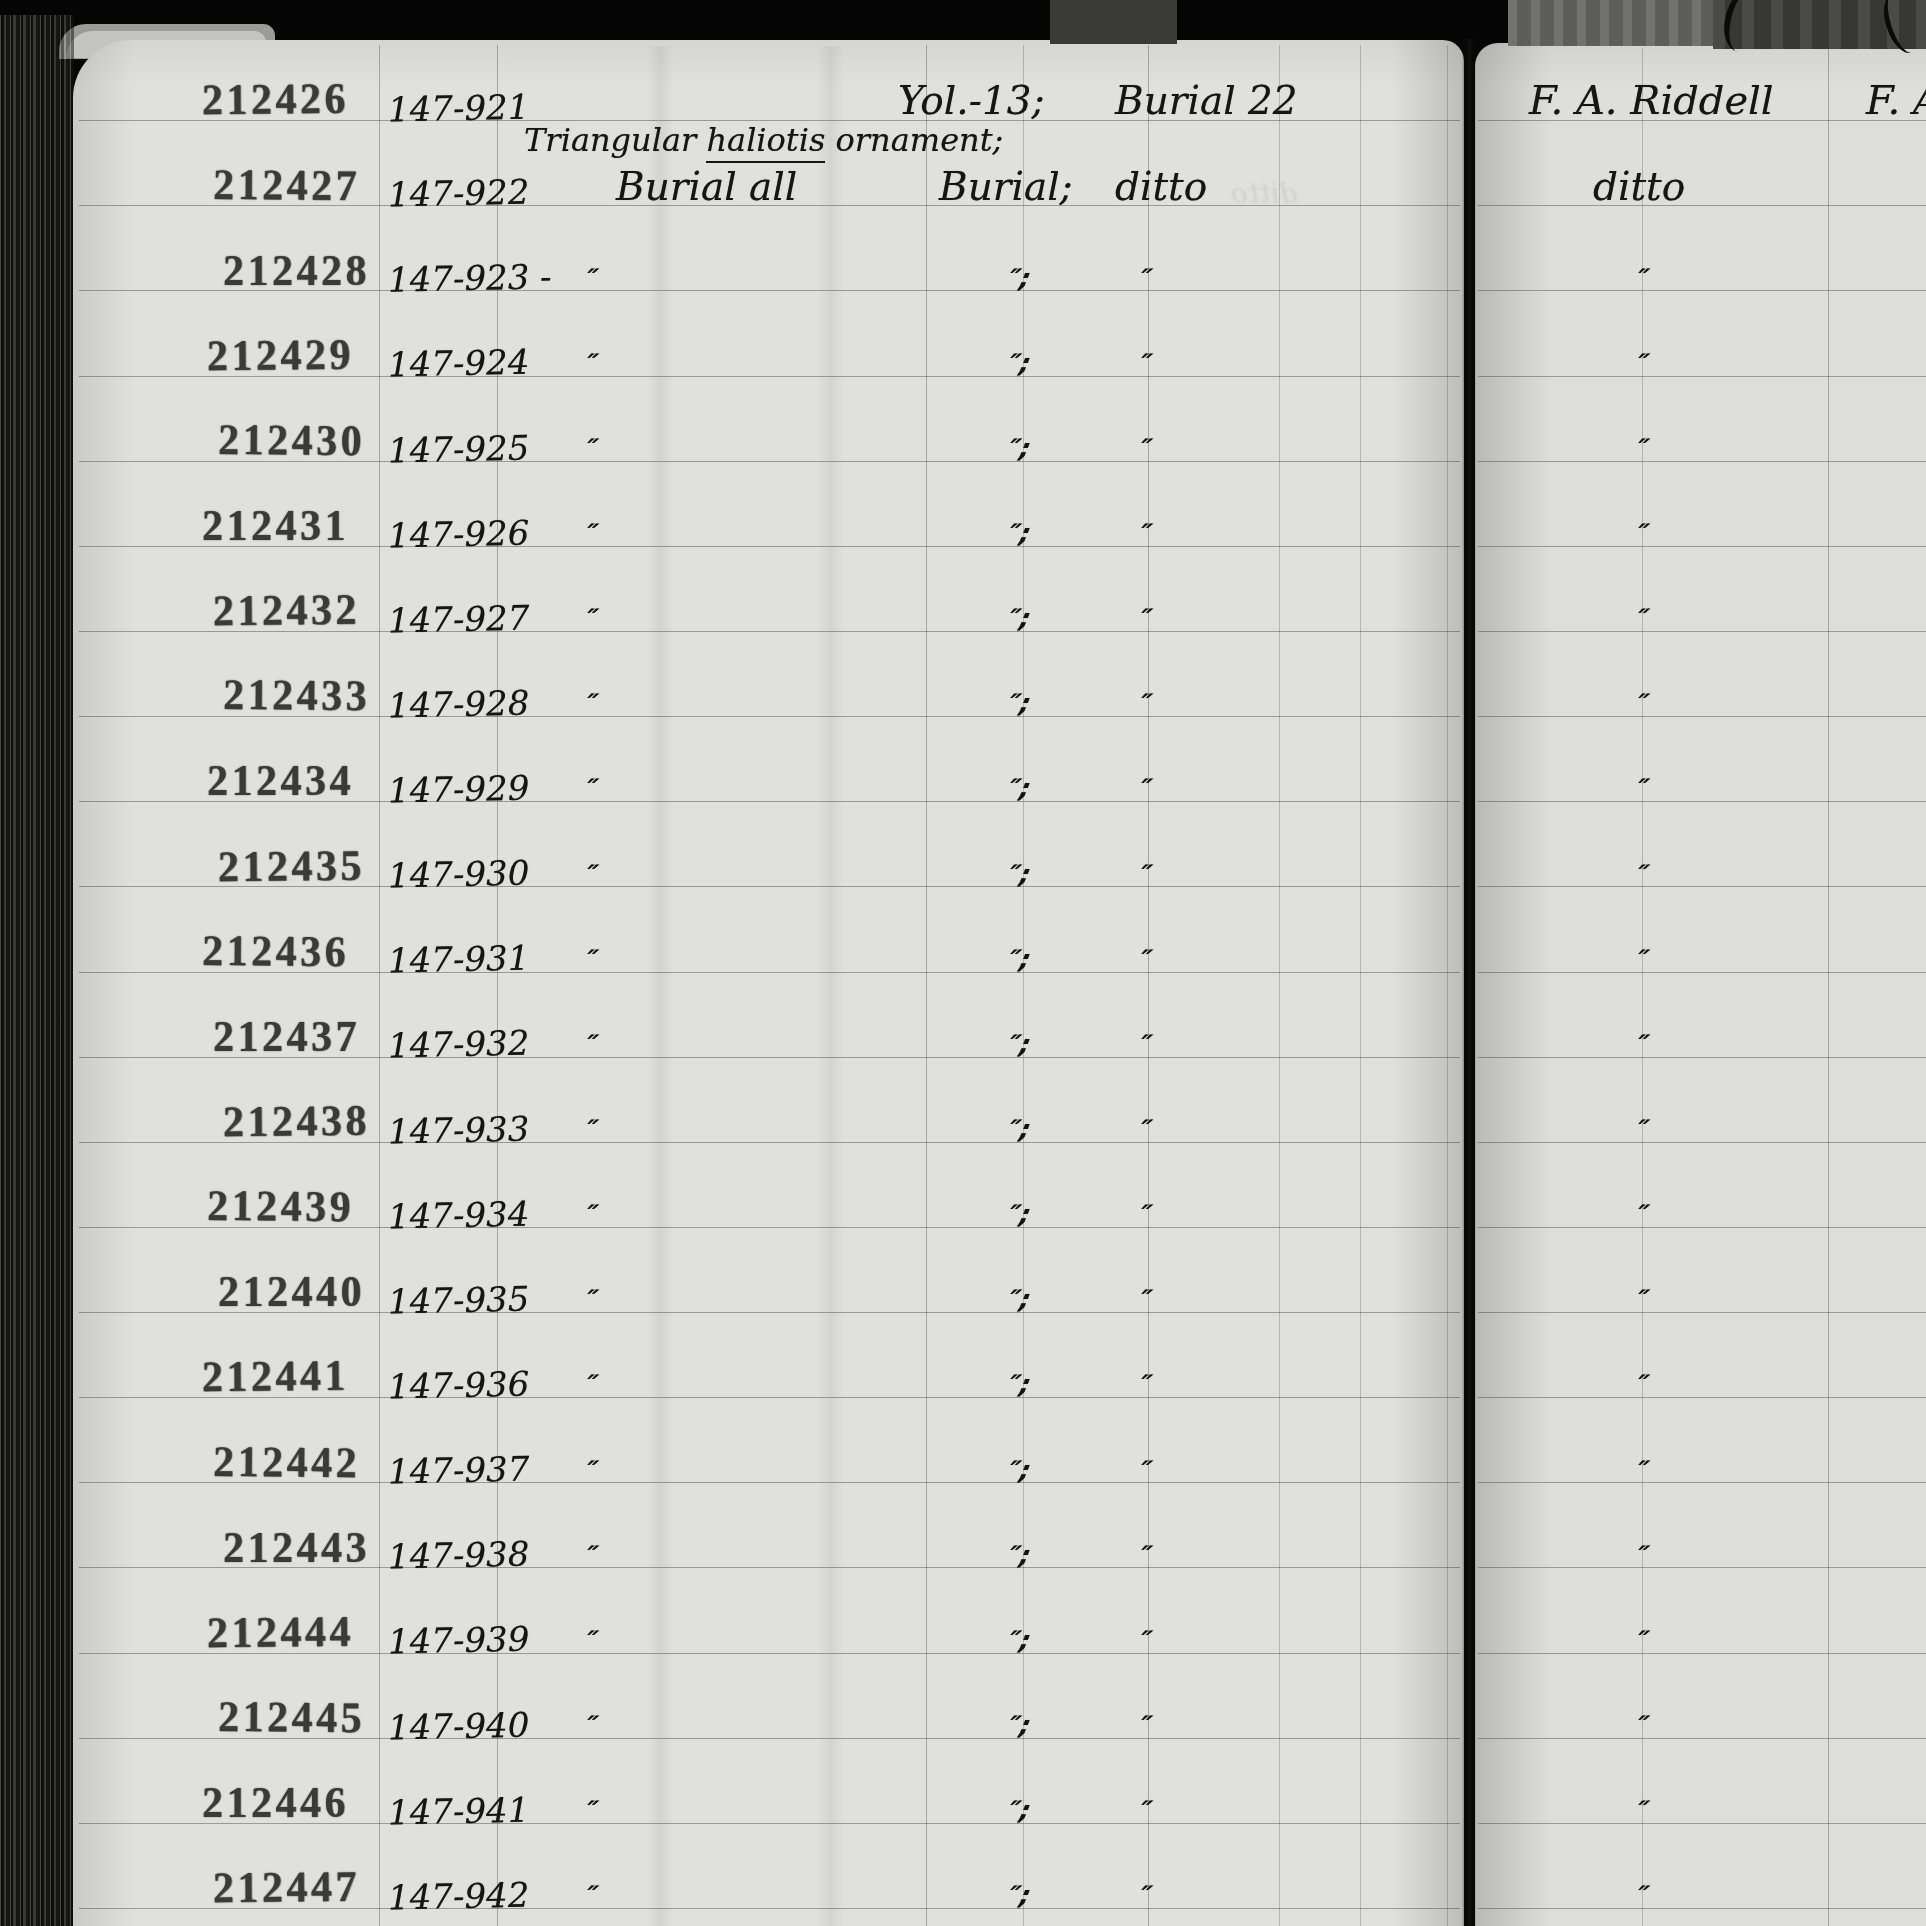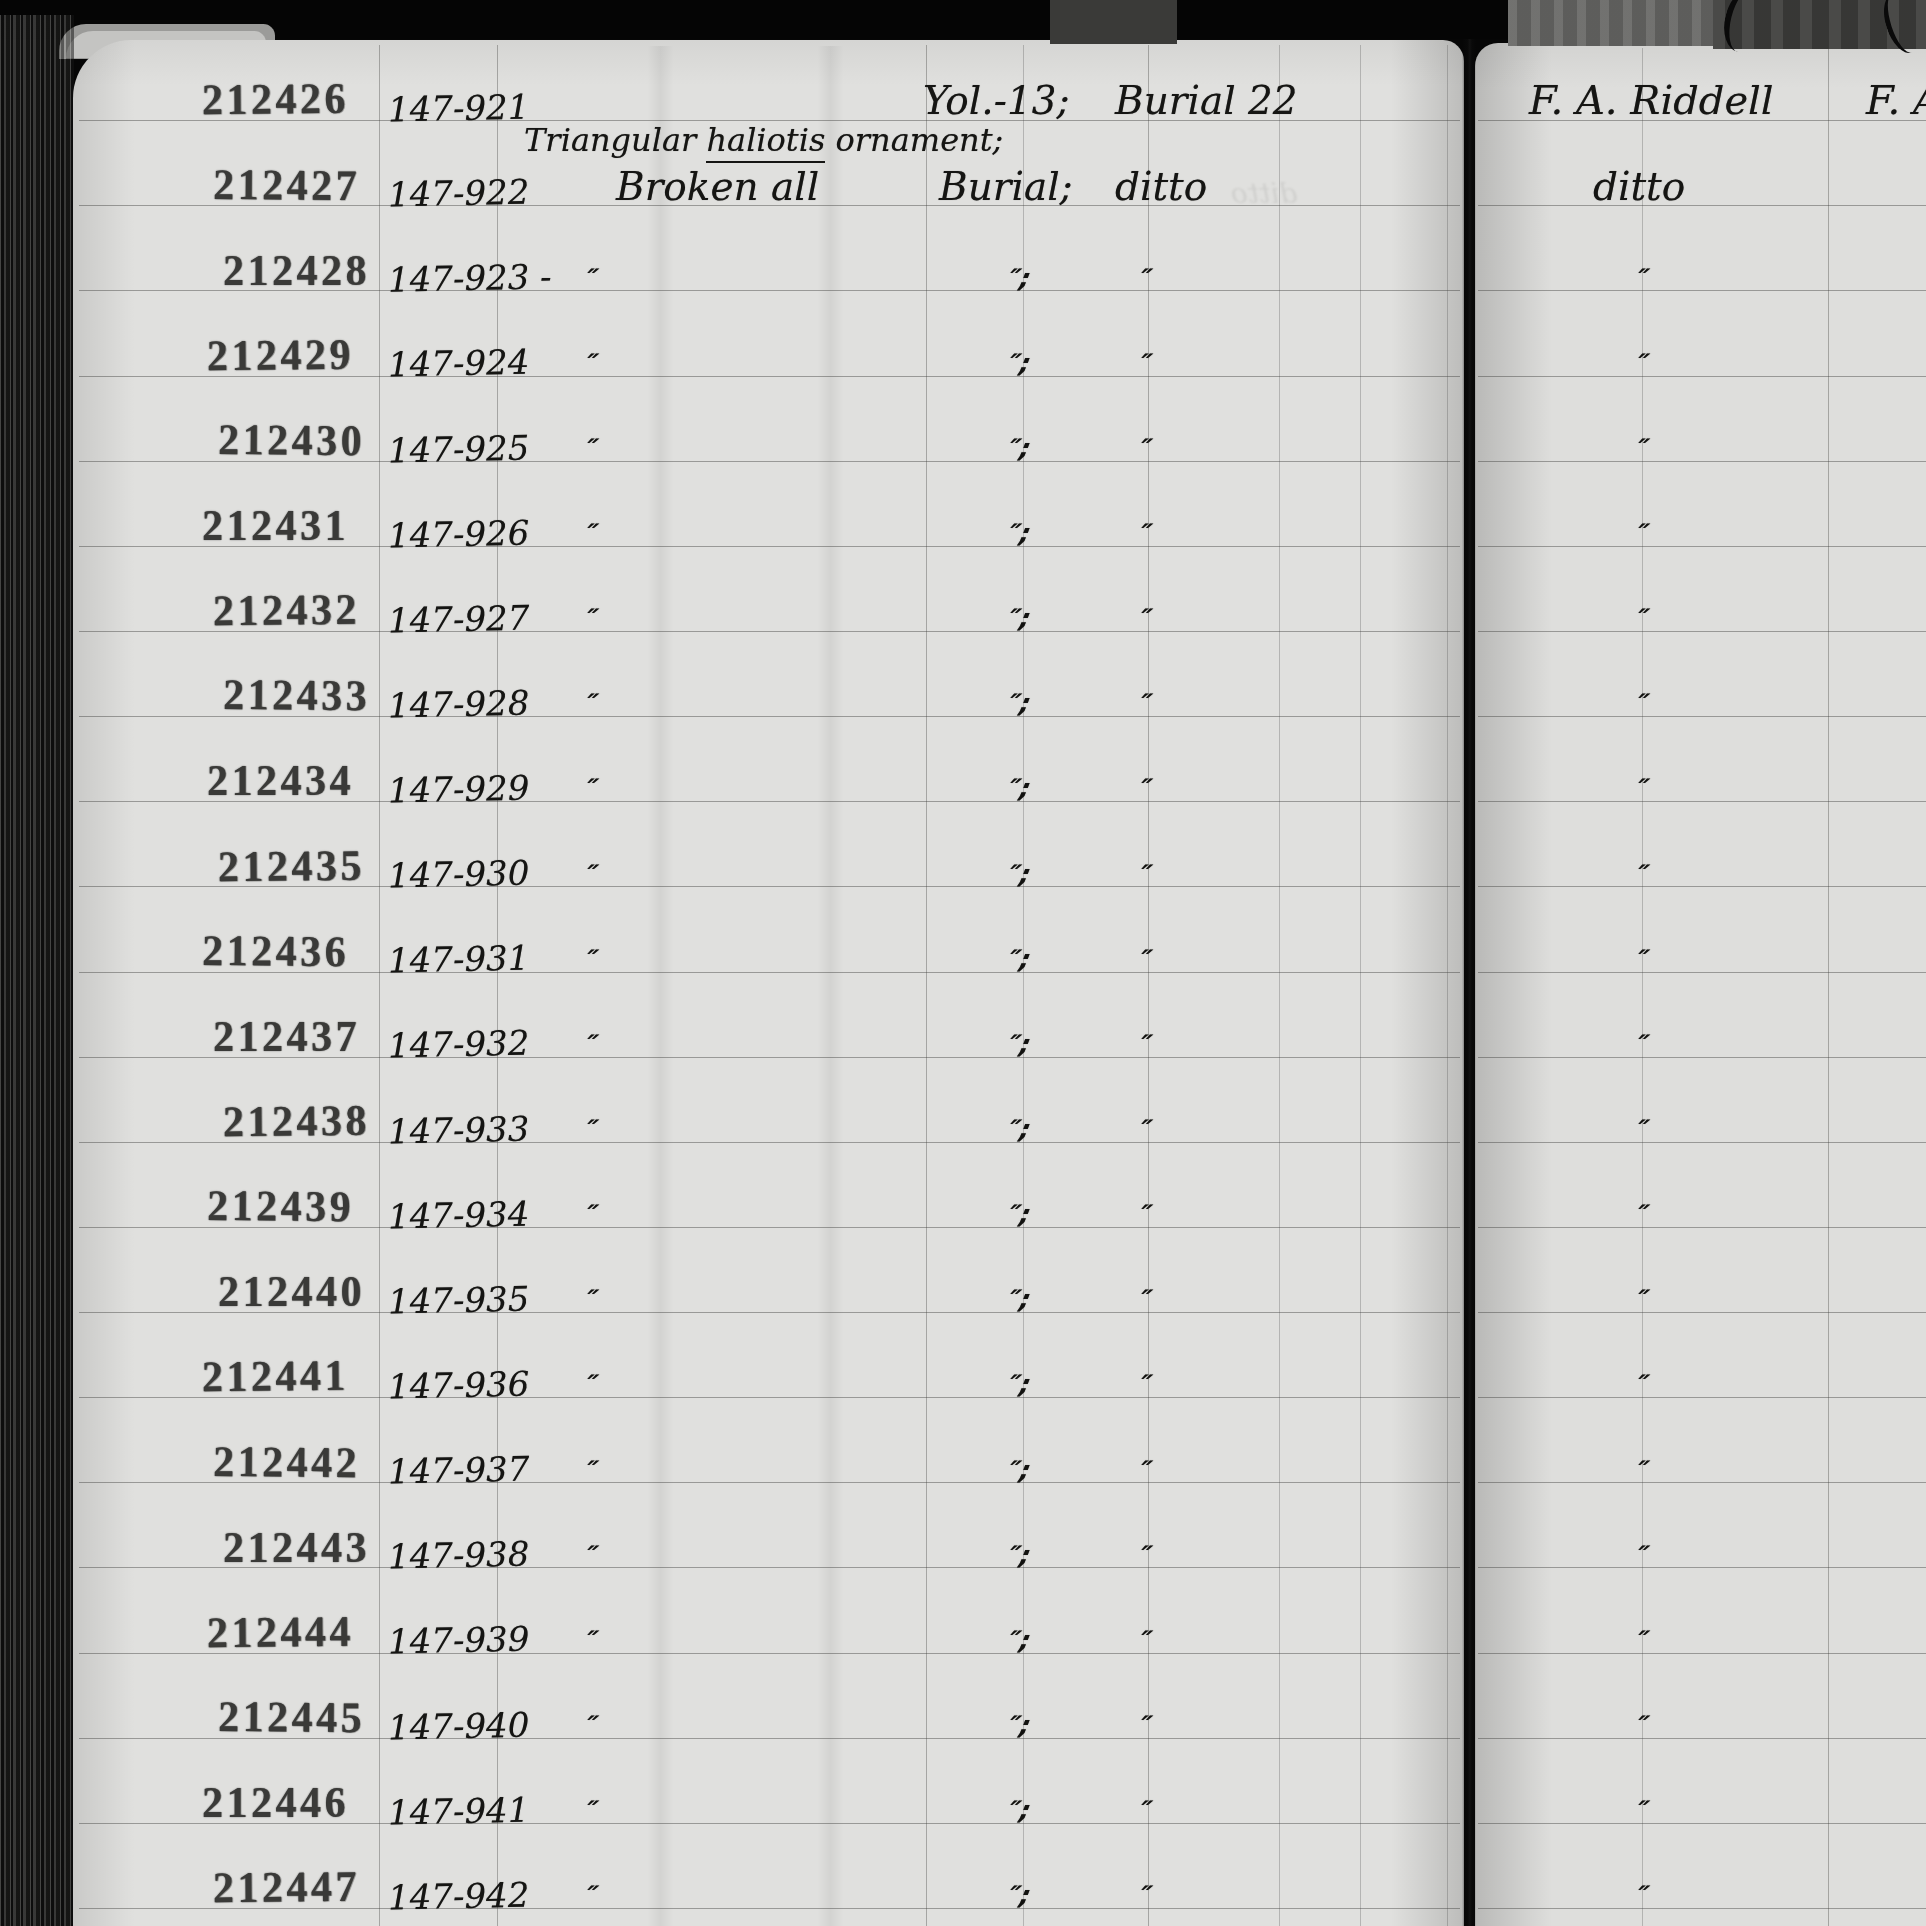--- a/index.html
+++ b/index.html
@@ -146,25 +146,25 @@
       <div class="vline thin" style="left: 1447px; top: 45px; height: 2171px;"></div>
       <div class="vline thin" style="left: 1642px; top: 48px; height: 2167px;"></div>
       <div class="vline " style="left: 1828px; top: 48px; height: 2167px;"></div>
     </div>
   <div id="left-rows">
       <div class="cell stamp" style="left: 202px; bottom: 2133px; transform: scaleY(1.04) rotate(-0.5deg);">212426</div>
       <div class="cell hand" style="left: 388px; bottom: 2128px; transform: rotate(-1.2deg);">147-921</div>
       <div class="cell hand desc" style="left: 524px; bottom: 2093px;">
         <div>Triangular <u>haliotis</u> ornament;</div>
       </div>
-      <div class="cell hand big" style="left: 923px; bottom: 2133px;">Yol.-13;</div>
+      <div class="cell hand big" style="left: 898px; bottom: 2133px;">Yol.-13;</div>
       <div class="cell hand big" style="left: 1115px; bottom: 2133px;">Burial 22</div>
       <div class="cell stamp" style="left: 213px; bottom: 2047px; transform: scaleY(1.04) rotate(0.5deg);">212427</div>
       <div class="cell hand" style="left: 388px; bottom: 2043px; transform: rotate(-1.2deg);">147-922</div>
-      <div class="cell hand big" style="left: 616px; bottom: 2047px;">Broken all</div>
+      <div class="cell hand big" style="left: 616px; bottom: 2047px;">Burial all</div>
       <div class="cell hand big" style="left: 939px; bottom: 2047px;">Burial;</div>
       <div class="cell hand big" style="left: 1115px; bottom: 2047px;">ditto</div>
       <div class="cell stamp" style="left: 223px; bottom: 1962px; transform: scaleY(1.04) rotate(0deg);">212428</div>
       <div class="cell hand" style="left: 388px; bottom: 1958px; transform: rotate(-1.2deg);">147-923 -</div>
       <div class="cell mark" style="left: 586px; bottom: 1962px;">″</div>
       <div class="cell mark" style="left: 1009px; bottom: 1962px;">″;</div>
       <div class="cell mark" style="left: 1140px; bottom: 1962px;">″</div>
       <div class="cell stamp" style="left: 207px; bottom: 1877px; transform: scaleY(1.04) rotate(-0.5deg);">212429</div>
       <div class="cell hand" style="left: 388px; bottom: 1873px; transform: rotate(-1.2deg);">147-924</div>
       <div class="cell mark" style="left: 586px; bottom: 1877px;">″</div>

